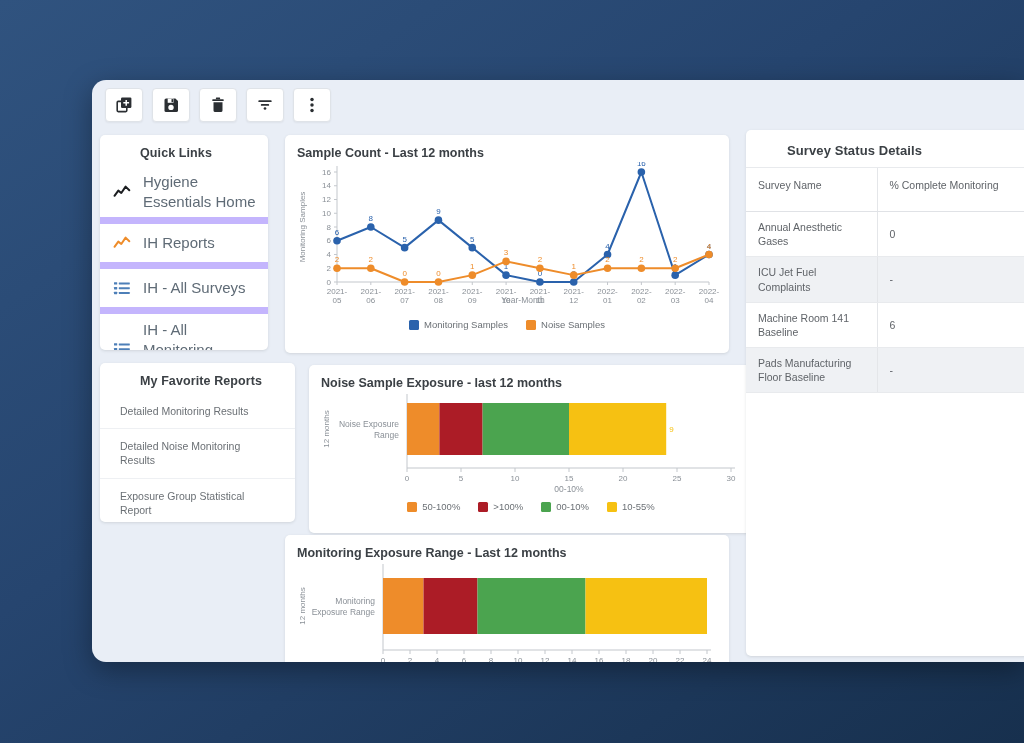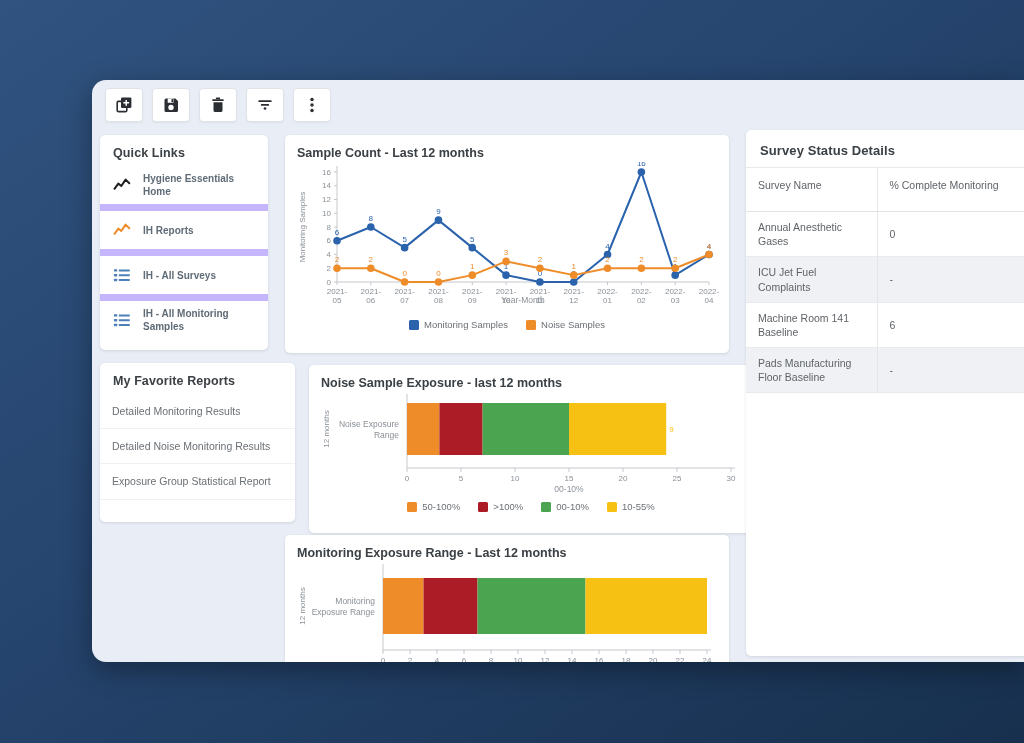--- a/index.html
+++ b/index.html
@@ -28,32 +28,32 @@
     box-shadow:0 1px 3px rgba(60,64,67,.14);overflow:hidden;
   }
   .card-quick  {left:8px;  top:55px; width:168px;height:215px;}
   .card-fav    {left:8px;  top:283px;width:195px;height:159px;}
   .card-chart1 {left:193px;top:55px; width:444px;height:218px;}
   .card-chart2 {left:193px;top:285px;width:444px;height:168px;margin-left:24px;}
   .card-chart3 {left:193px;top:455px;width:444px;height:216px;}
   .card-survey {left:654px;top:50px; width:300px;height:526px;}
 
   .card-title{
-    padding:11px 13px 6px;font-size:12.5px;font-weight:bold;color:#3b4045;letter-spacing:.1px;
+    padding:11px 13px 6px;font-size:12.5px;font-weight:bold;color:#3b4045;letter-spacing:.1px;margin-left:27px;
   }
   .ql-item{
     display:flex;align-items:center;gap:9px;padding:6px 12px;min-height:26px;
     border-top:7px solid #c4b5fd;cursor:pointer;
   }
   .ql-item:first-child{border-top:none;}
   .ql-icon{flex:0 0 22px;display:flex;align-items:center;}
-  .ql-label{font-size:10px;line-height:1.3;color:#5f6b76;font-weight:700;}
+  .ql-label{font-size:15px;line-height:1.3;color:#5f6b76;font-weight:400;}
 
   .fav-item{
-    padding:10px 12px;font-size:10.5px;line-height:1.35;color:#6b7075;
+    padding:10px 20px;font-size:10.5px;line-height:1.35;color:#6b7075;
     border-bottom:1px solid #eef0f3;cursor:pointer;
   }
 
   .chart-title{padding:11px 12px 2px;font-size:12.5px;font-weight:bold;color:#3b4045;}
   .chart-body{margin:0 8px;}
   .chart-legend{
     display:flex;justify-content:center;align-items:center;gap:18px;
     font-size:9.5px;color:#6b7075;margin-top:1px;
   }
   .legend-item{display:flex;align-items:center;gap:5px;}

